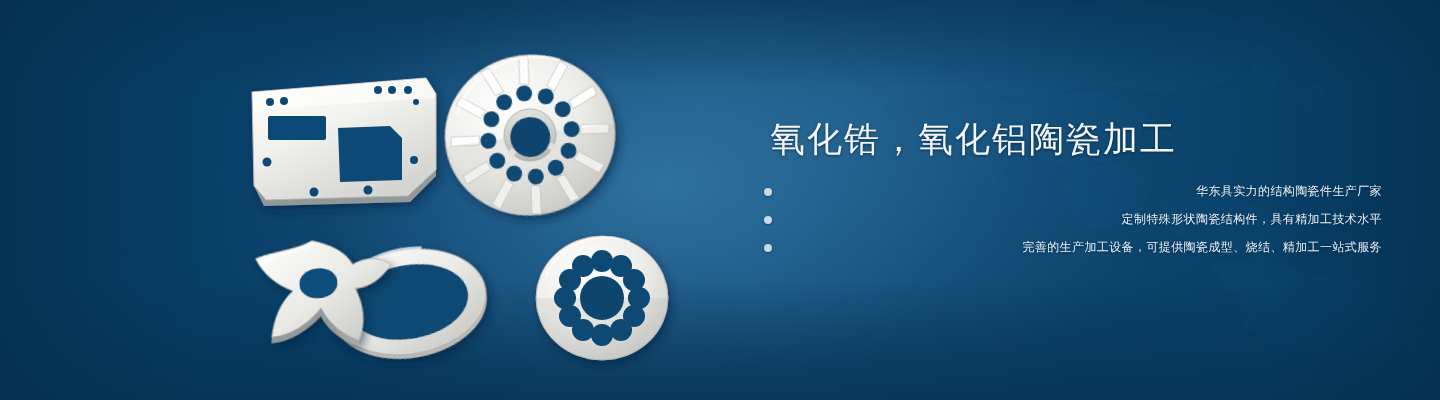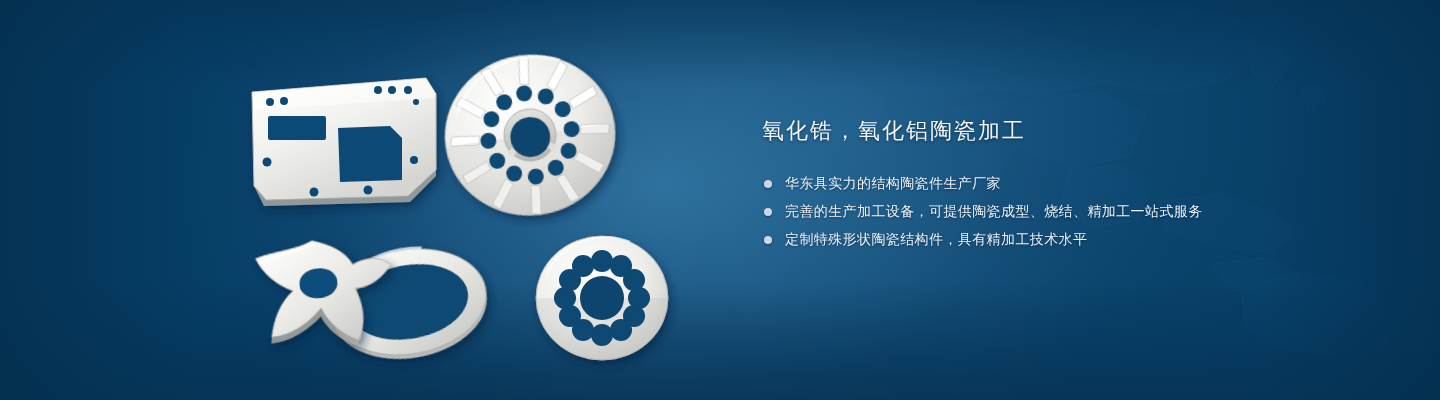--- a/index.html
+++ b/index.html
@@ -87,44 +87,45 @@
   .parts svg { display: block; overflow: visible; }
 
   
   .content {
     position: absolute;
     left: 762px;
     top: 110px;
     width: 620px;
   }
   .headline {
-    margin: 0;
-    font-size: 22px;
+    margin: 8px;
+    font-size: 35px;
     font-weight: 400;
     line-height: 42px;
     letter-spacing: 2px;
     color: #f2f6fa;
     text-shadow: 0 1px 3px rgba(2,26,45,0.65);
     white-space: nowrap;
   }
   .bullets {
     list-style: none;
     margin: 21px 0 0 0;
     padding: 0;
   }
   .bullets li {
     position: relative;
     padding-left: 23px;
     margin-bottom: 7px;
-    font-size: 14px;
+    font-size: 12px;
     line-height: 21px;
     letter-spacing: 0.4px;
     color: #eef3f8;
     white-space: nowrap;
     text-shadow: 0 1px 2px rgba(3,30,52,0.55);
+    text-align: right;
   }
   .bullets li:last-child { margin-bottom: 0; }
   .dot {
     position: absolute;
     left: 2px;
     top: 7px;
     width: 8px;
     height: 8px;
     border-radius: 50%;
     background: #ccd8e3;
@@ -316,22 +317,22 @@
 
   <div class="content">
     <h1 class="headline">氧化锆，氧化铝陶瓷加工</h1>
     <ul class="bullets">
       <li>
         <span class="dot"></span>
         <span>华东具实力的结构陶瓷件生产厂家</span>
       </li>
       <li>
         <span class="dot"></span>
-        <span>完善的生产加工设备，可提供陶瓷成型、烧结、精加工一站式服务</span>
+        <span>定制特殊形状陶瓷结构件，具有精加工技术水平</span>
       </li>
       <li>
         <span class="dot"></span>
-        <span>定制特殊形状陶瓷结构件，具有精加工技术水平</span>
+        <span>完善的生产加工设备，可提供陶瓷成型、烧结、精加工一站式服务</span>
       </li>
     </ul>
   </div>
 
 </div>
 
 </body></html>

